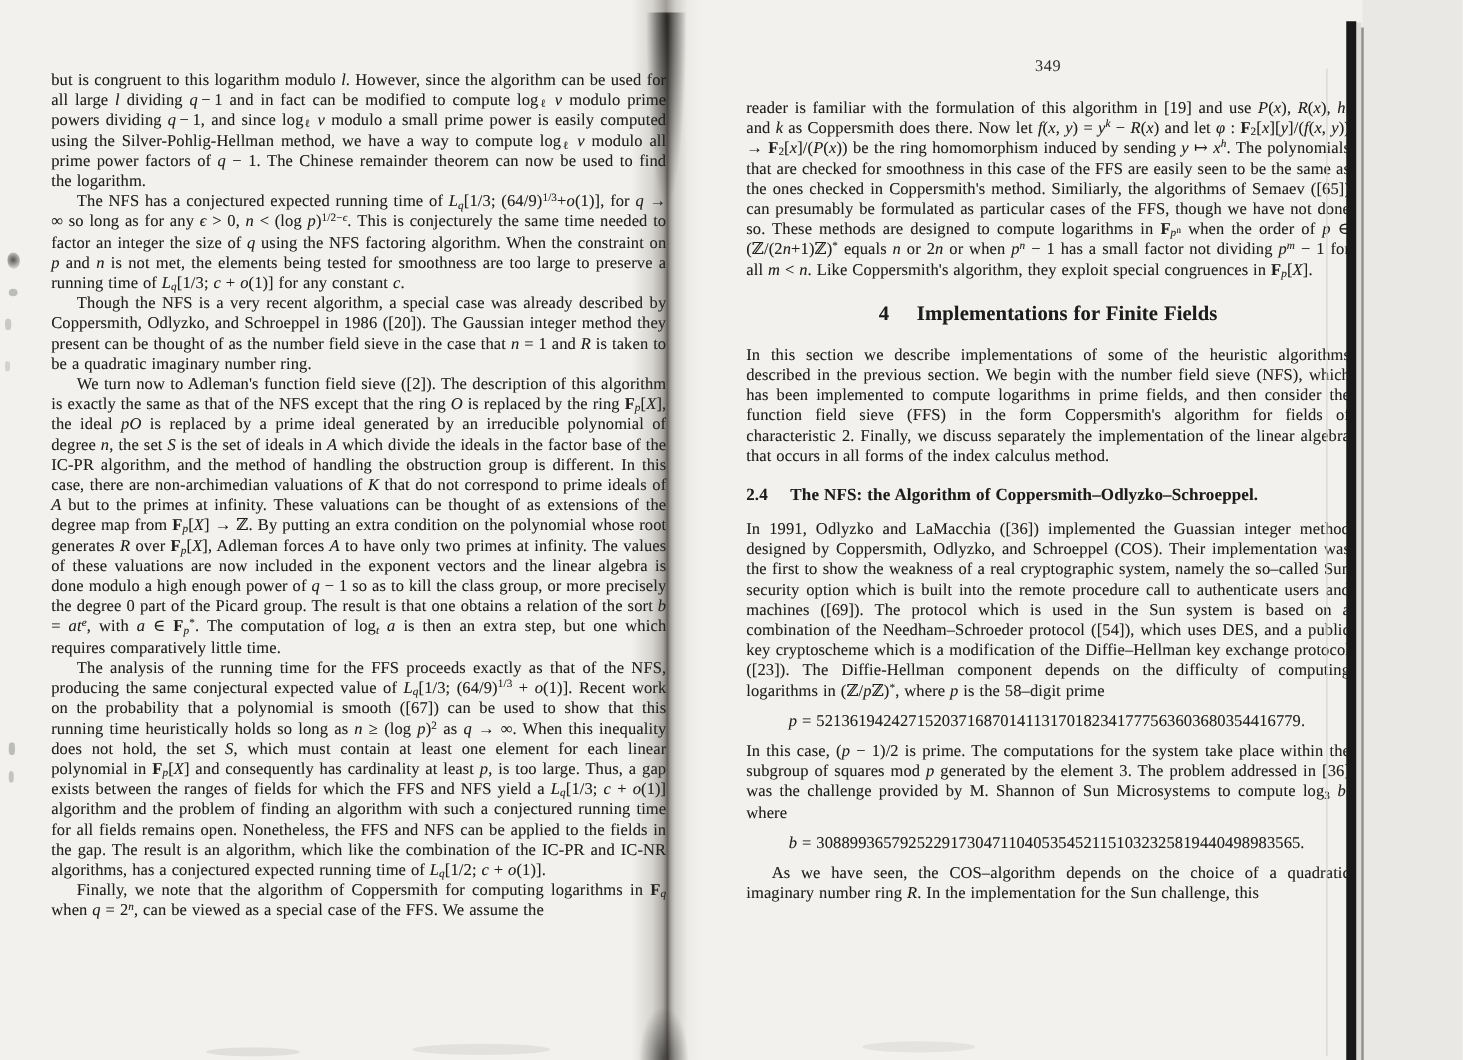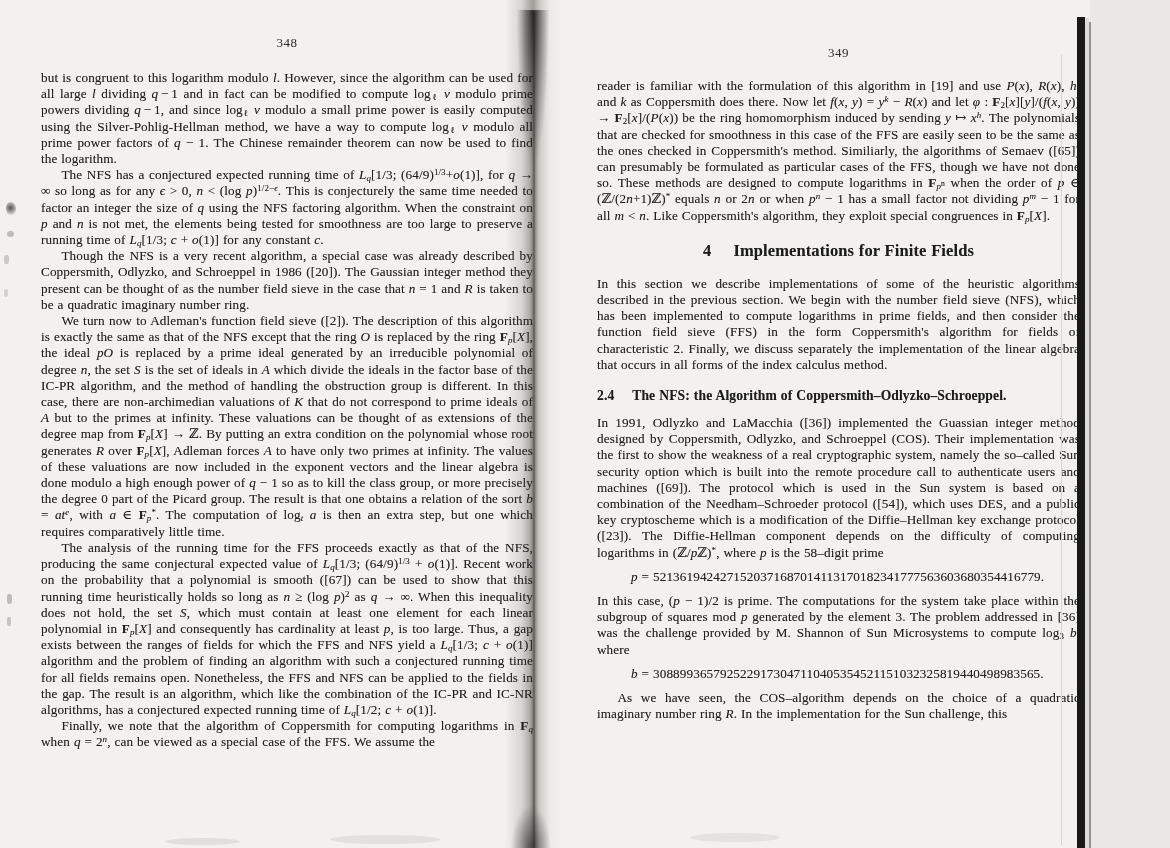--- a/index.html
+++ b/index.html
@@ -55,21 +55,20 @@
   .smb1{left:165px;top:838px;width:75px;height:7px;border-radius:50%;background:rgba(70,68,65,0.10);}
   .smb2{left:330px;top:835px;width:110px;height:9px;border-radius:50%;background:rgba(70,68,65,0.09);}
   .smb3{left:690px;top:833px;width:90px;height:9px;border-radius:50%;background:rgba(70,68,65,0.08);}
 </style>
 </head>
 <body>
 
 <div class="scan">
 
   <div class="page left-page">
-    <div class="pageno">348</div>
     <div class="text-col">
       <p>but is congruent to this logarithm modulo <i>l</i>. However, since the algorithm can be used for all large <i>l</i> dividing <i>q</i> − 1 and in fact can be modified to compute log<sub>ℓ</sub> <i>v</i> modulo prime powers dividing <i>q</i> − 1, and since log<sub>ℓ</sub> <i>v</i> modulo a small prime power is easily computed using the Silver-Pohlig-Hellman method, we have a way to compute log<sub>ℓ</sub> <i>v</i> modulo all prime power factors of <i>q</i> − 1. The Chinese remainder theorem can now be used to find the logarithm.</p>
       <p class="indent">The NFS has a conjectured expected running time of <i>L<sub>q</sub></i>[1/3; (64/9)<sup>1/3</sup>+<i>o</i>(1)], for <i>q</i> → ∞ so long as for any <i>ϵ</i> &gt; 0, <i>n</i> &lt; (log <i>p</i>)<sup>1/2−<i>ϵ</i></sup>. This is conjecturely the same time needed to factor an integer the size of <i>q</i> using the NFS factoring algorithm. When the constraint on <i>p</i> and <i>n</i> is not met, the elements being tested for smoothness are too large to preserve a running time of <i>L<sub>q</sub></i>[1/3; <i>c</i> + <i>o</i>(1)] for any constant <i>c</i>.</p>
       <p class="indent">Though the NFS is a very recent algorithm, a special case was already described by Coppersmith, Odlyzko, and Schroeppel in 1986 ([20]). The Gaussian integer method they present can be thought of as the number field sieve in the case that <i>n</i> = 1 and <i>R</i> is taken to be a quadratic imaginary number ring.</p>
       <p class="indent">We turn now to Adleman's function field sieve ([2]). The description of this algorithm is exactly the same as that of the NFS except that the ring <i>O</i> is replaced by the ring <b>F</b><sub><i>p</i></sub>[<i>X</i>], the ideal <i>pO</i> is replaced by a prime ideal generated by an irreducible polynomial of degree <i>n</i>, the set <i>S</i> is the set of ideals in <i>A</i> which divide the ideals in the factor base of the IC-PR algorithm, and the method of handling the obstruction group is different. In this case, there are non-archimedian valuations of <i>K</i> that do not correspond to prime ideals of <i>A</i> but to the primes at infinity. These valuations can be thought of as extensions of the degree map from <b>F</b><sub><i>p</i></sub>[<i>X</i>] → ℤ. By putting an extra condition on the polynomial whose root generates <i>R</i> over <b>F</b><sub><i>p</i></sub>[<i>X</i>], Adleman forces <i>A</i> to have only two primes at infinity. The values of these valuations are now included in the exponent vectors and the linear algebra is done modulo a high enough power of <i>q</i> − 1 so as to kill the class group, or more precisely the degree 0 part of the Picard group. The result is that one obtains a relation of the sort <i>b</i> = <i>at</i><sup><i>e</i></sup>, with <i>a</i> ∈ <b>F</b><sub><i>p</i></sub><sup>*</sup>. The computation of log<sub><i>t</i></sub> <i>a</i> is then an extra step, but one which requires comparatively little time.</p>
       <p class="indent">The analysis of the running time for the FFS proceeds exactly as that of the NFS, producing the same conjectural expected value of <i>L<sub>q</sub></i>[1/3; (64/9)<sup>1/3</sup> + <i>o</i>(1)]. Recent work on the probability that a polynomial is smooth ([67]) can be used to show that this running time heuristically holds so long as <i>n</i> ≥ (log <i>p</i>)<sup>2</sup> as <i>q</i> → ∞. When this inequality does not hold, the set <i>S</i>, which must contain at least one element for each linear polynomial in <b>F</b><sub><i>p</i></sub>[<i>X</i>] and consequently has cardinality at least <i>p</i>, is too large. Thus, a gap exists between the ranges of fields for which the FFS and NFS yield a <i>L<sub>q</sub></i>[1/3; <i>c</i> + <i>o</i>(1)] algorithm and the problem of finding an algorithm with such a conjectured running time for all fields remains open. Nonetheless, the FFS and NFS can be applied to the fields in the gap. The result is an algorithm, which like the combination of the IC-PR and IC-NR algorithms, has a conjectured expected running time of <i>L<sub>q</sub></i>[1/2; <i>c</i> + <i>o</i>(1)].</p>
       <p class="indent">Finally, we note that the algorithm of Coppersmith for computing logarithms in <b>F</b><sub><i>q</i></sub> when <i>q</i> = 2<sup><i>n</i></sup>, can be viewed as a special case of the FFS. We assume the</p>
     </div>
   </div>
 

